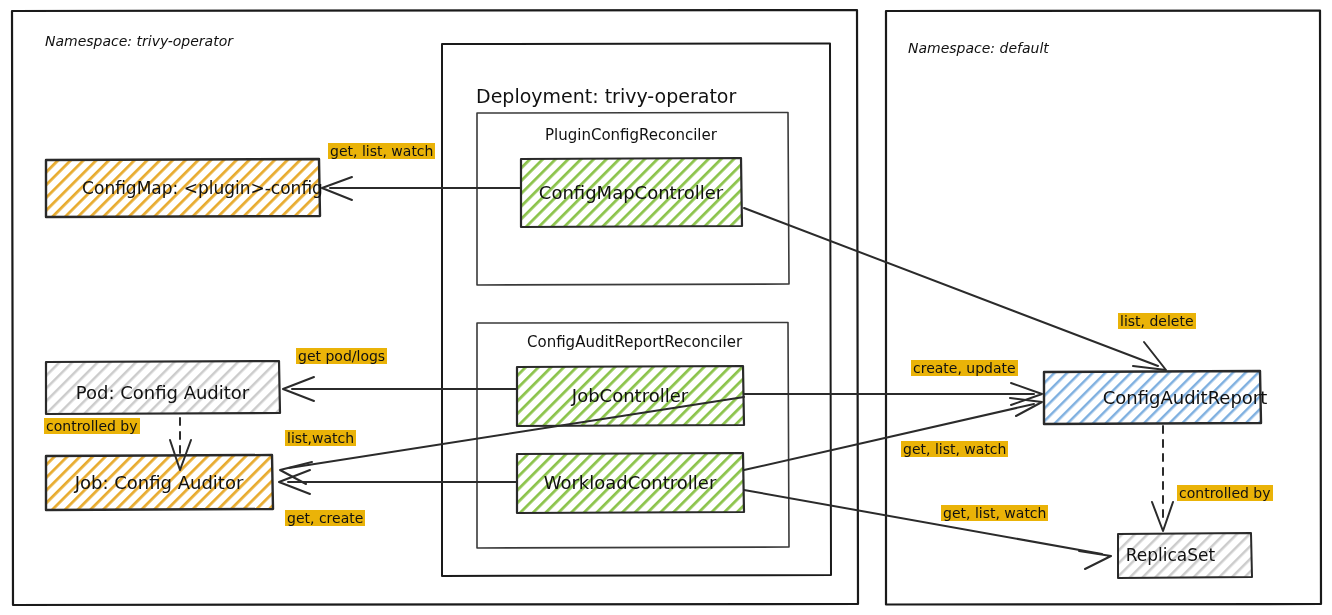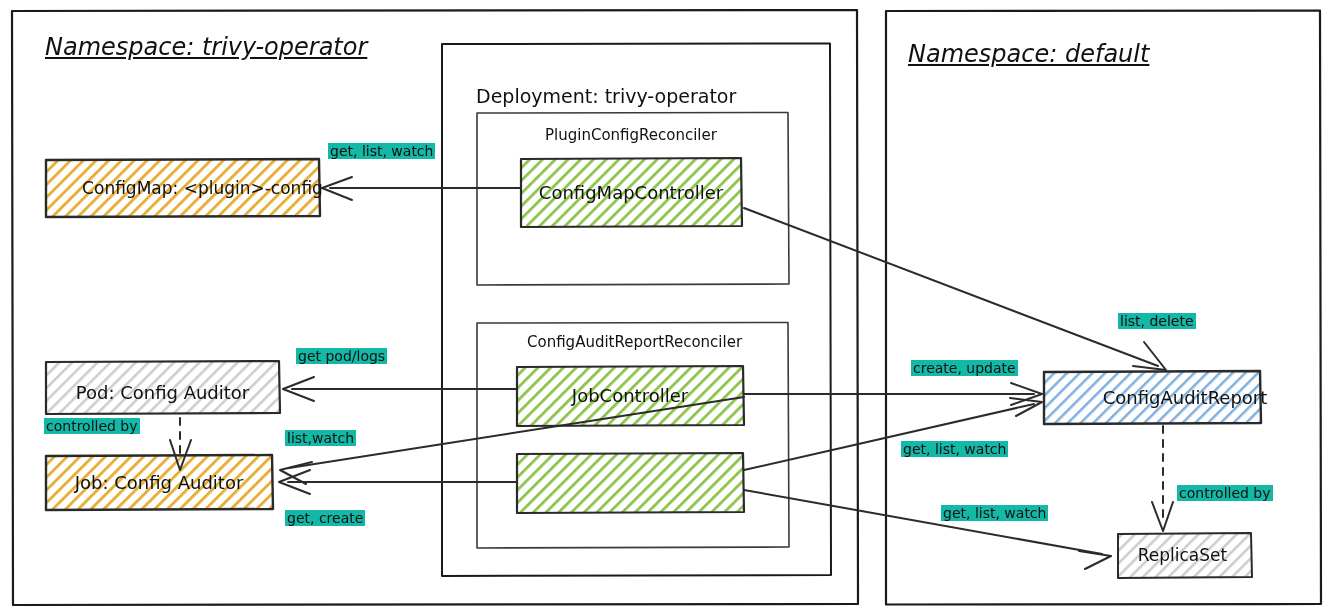--- a/index.html
+++ b/index.html
@@ -8,25 +8,25 @@
   #stage{position:absolute;inset:0;width:1332px;height:615px;}
   svg#canvas{position:absolute;left:0;top:0;width:1332px;height:615px;}
   .nodeLabel{
     position:absolute;display:flex;align-items:center;justify-content:center;
     text-align:center;line-height:1.1;color:#111;pointer-events:none;
     font-family:"DejaVu Sans","Liberation Sans",sans-serif;
   }
   .edgeLabel{
     position:absolute;color:#111;white-space:nowrap;
     font-family:"DejaVu Sans","Liberation Sans",sans-serif;
-    font-size:14px;background:#14b8a6;padding:0 2px;
+    font-size:14px;background:#eab308;padding:0 2px;
   }
   .groupTitle{position:absolute;color:#111;white-space:nowrap;
     font-family:"DejaVu Sans","Liberation Sans",sans-serif;}
-  .nsTitle{font-size:24px;font-style:italic;text-decoration:underline;}
+  .nsTitle{font-size:14px;font-style:italic;}
   .depTitle{font-size:19px;margin-top:15px;}
   .recTitle{font-size:15px;}
   .boxText{font-size:18px;}
   .boxTextSm{font-size:17px;}
 </style>
 </head>
 <body>
 
 <div id="stage">
 
@@ -120,22 +120,23 @@
   <div class="groupTitle nsTitle" style="left:908px;top:40px;">Namespace: default</div>
   <div class="groupTitle depTitle" style="left:476px;top:70px;">Deployment: trivy-operator</div>
   <div class="groupTitle recTitle" style="left:545px;top:126px;">PluginConfigReconciler</div>
   <div class="groupTitle recTitle" style="left:527px;top:333px;">ConfigAuditReportReconciler</div>
 
   <div class="nodeLabel boxTextSm" style="left:45px;top:159px;width:315px;height:58px;">ConfigMap: &lt;plugin&gt;-config</div>
   <div class="nodeLabel boxText" style="left:520px;top:158px;width:222px;height:69px;">ConfigMapController</div>
   <div class="nodeLabel boxText" style="left:45px;top:361px;width:235px;height:63px;">Pod: Config Auditor</div>
   <div class="nodeLabel boxText" style="left:45px;top:455px;width:228px;height:55px;">Job: Config Auditor</div>
   <div class="nodeLabel boxText" style="left:516px;top:366px;width:228px;height:60px;">JobController</div>
+  <div class="nodeLabel boxText" style="left:516px;top:453px;width:228px;height:60px;">WorkloadController</div>
   <div class="nodeLabel boxText" style="left:1043px;top:371px;width:218px;height:53px;margin-left:33px;">ConfigAuditReport</div>
-  <div class="nodeLabel boxTextSm" style="left:1117px;top:533px;width:107px;height:45px;padding-left:12px;">ReplicaSet</div>
+  <div class="nodeLabel boxTextSm" style="left:1117px;top:533px;width:107px;height:45px;">ReplicaSet</div>
 
   <div class="edgeLabel" style="left:328px;top:143px;">get, list, watch</div>
   <div class="edgeLabel" style="left:1118px;top:313px;">list, delete</div>
   <div class="edgeLabel" style="left:296px;top:348px;">get pod/logs</div>
   <div class="edgeLabel" style="left:911px;top:360px;">create, update</div>
   <div class="edgeLabel" style="left:285px;top:510px;">get, create</div>
   <div class="edgeLabel" style="left:285px;top:430px;">list,watch</div>
   <div class="edgeLabel" style="left:901px;top:441px;">get, list, watch</div>
   <div class="edgeLabel" style="left:941px;top:505px;">get, list, watch</div>
   <div class="edgeLabel" style="left:44px;top:418px;">controlled by</div>

